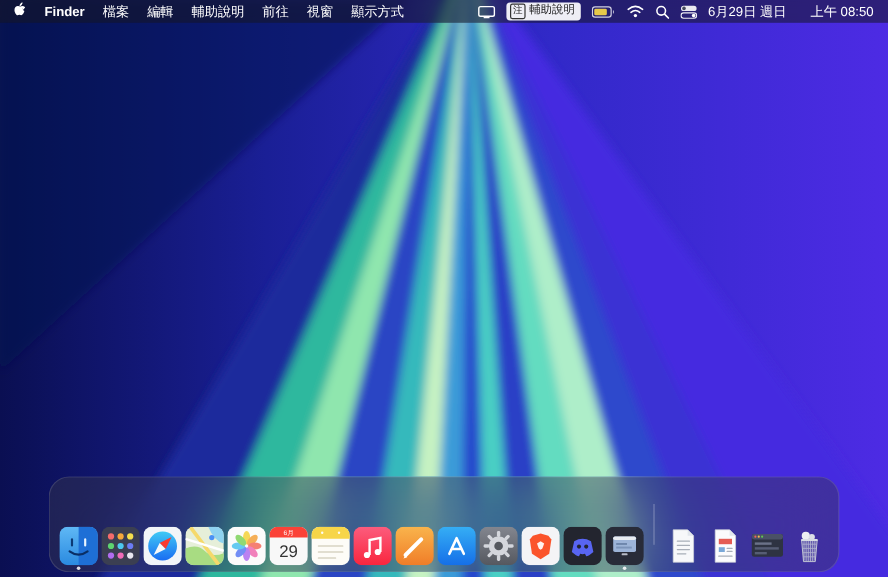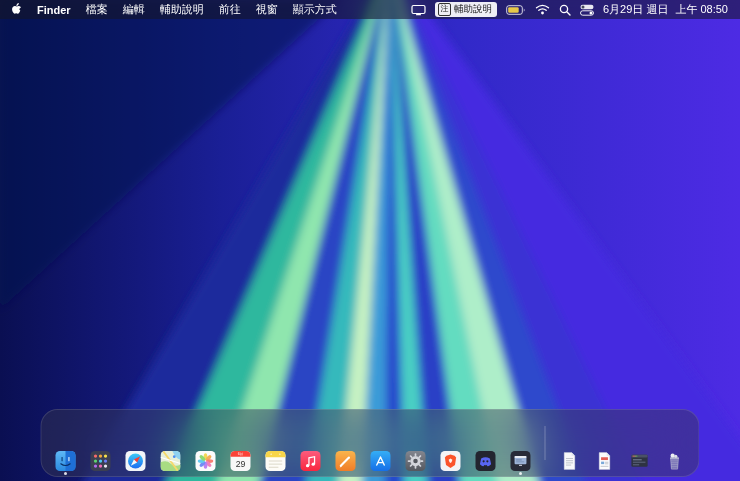--- a/index.html
+++ b/index.html
@@ -25,31 +25,31 @@
   .mb-icon{display:flex;align-items:center;}
   .input-badge{
     display:flex;align-items:center;gap:3px;
     background:rgba(250,250,252,0.95);color:#1a1a1a;
     border-radius:3px;padding:1px 5px 1px 3px;font-size:9.5px;line-height:1.1;
   }
   .input-sq{
     width:11px;height:11px;border:1px solid #333;border-radius:2px;
     font-size:8px;display:flex;align-items:center;justify-content:center;flex:none;
   }
-  .mb-clock{display:flex;gap:7px;white-space:nowrap;}
+  .mb-clock{display:flex;gap:20px;white-space:nowrap;}
 
   
   .dock{
     position:absolute;left:50%;bottom:4px;transform:translateX(-50%);z-index:10;
     display:flex;align-items:center;gap:3px;padding:5px 8px;
     background:rgba(58,58,72,0.42);
     border:1px solid rgba(255,255,255,0.12);
     border-radius:17px;backdrop-filter:blur(24px);
   }
-  .dock-item{position:relative;width:32px;height:20px;flex:none;cursor:pointer;margin-top:36px;}
+  .dock-item{position:relative;width:32px;height:32px;flex:none;cursor:pointer;margin-top:36px;}
   .dock-item svg{width:100%;height:100%;display:block;}
   .dock-sep{width:1px;height:34px;background:rgba(255,255,255,0.28);margin:0 5px;flex:none;}
   .run-dot{
     position:absolute;bottom:-4px;left:50%;transform:translateX(-50%);
     width:3px;height:3px;border-radius:50%;background:rgba(255,255,255,0.85);
   }
   svg text{font-family:"Liberation Sans","DejaVu Sans",sans-serif;}
 </style>
 </head>
 <body>

